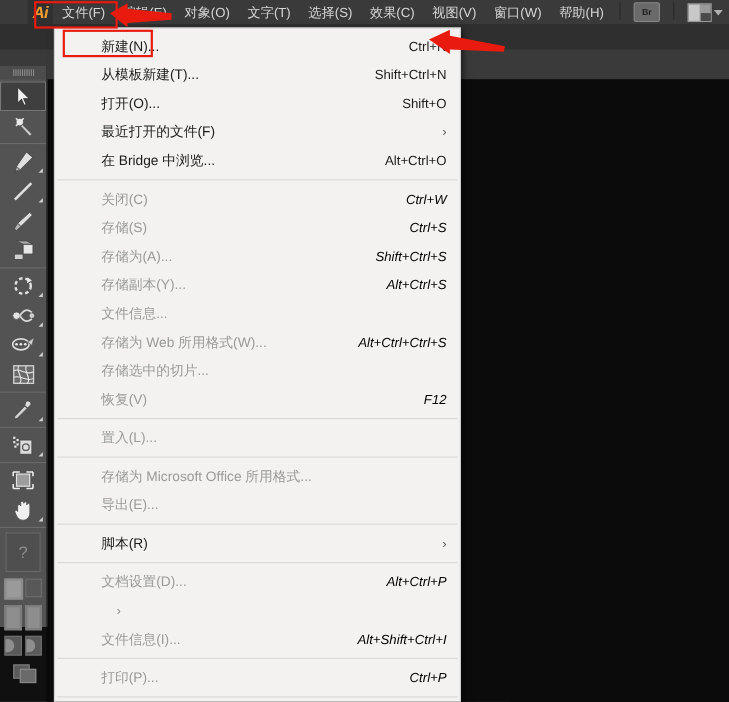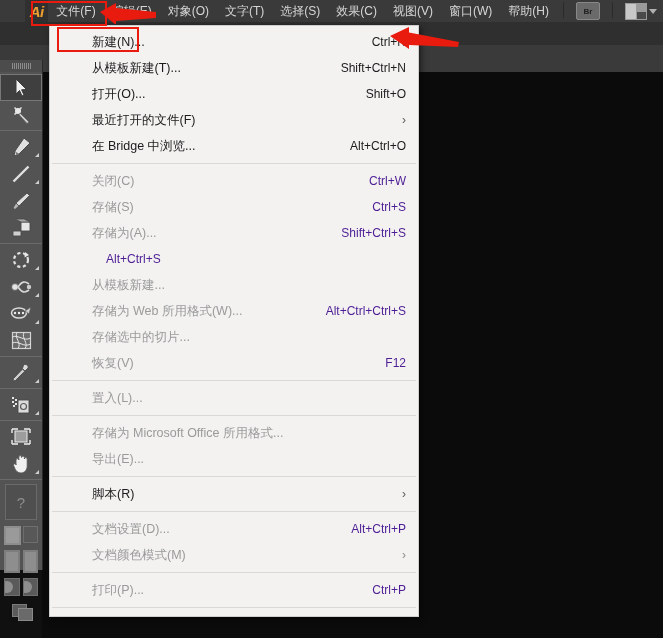--- a/index.html
+++ b/index.html
@@ -119,21 +119,21 @@
   }
   .mrow{
     display:flex;align-items:center;height:26px;padding:0 12px 0 26px;
     color:#b4b4b4;white-space:nowrap;position:relative;margin-left:16px;
   }
   .mrow .lbl{flex:1;}
   .mrow .acc{color:#b4b4b4;font-size:12px;padding-left:14px;}
   .mrow.enabled{color:#1b1b1b;}
   .mrow.enabled .acc{color:#1b1b1b;}
   .mrow.dim{color:#9a9a9a;gap:48px;}
-  .mrow.dim .acc{color:#4c1d95;}
+  .mrow.dim .acc{color:#000000;font-style:italic;}
   .mrow .arr{
     font-size:12px;color:#8b8b8b;padding-left:14px;
   }
   .mrow.enabled .arr{color:#5a5a5a;}
   .msep{height:1px;background:#d9d8d7;margin:4px 2px;}
 
   
   .hl-box{
     position:absolute;border:2px solid #e81b0e;pointer-events:none;
   }
@@ -375,24 +375,25 @@
     </div>
     <div class="mrow dim">
       <span class="lbl">存储(S)</span>
       <span class="acc">Ctrl+S</span>
     </div>
     <div class="mrow dim">
       <span class="lbl">存储为(A)...</span>
       <span class="acc">Shift+Ctrl+S</span>
     </div>
     <div class="mrow dim">
+      <span class="lbl">存储副本(Y)...</span>
       <span class="acc">Alt+Ctrl+S</span>
     </div>
     <div class="mrow dim">
-      <span class="lbl">从模板新建...</span>
+      <span class="lbl">文件信息...</span>
       <span class="acc"></span>
     </div>
     <div class="mrow dim">
       <span class="lbl">存储为 Web 所用格式(W)...</span>
       <span class="acc">Alt+Ctrl+Ctrl+S</span>
     </div>
     <div class="mrow dim">
       <span class="lbl">存储选中的切片...</span>
       <span class="acc"></span>
     </div>
@@ -426,22 +427,25 @@
       <span class="arr">›</span>
     </div>
 
     <div class="msep"></div>
 
     <div class="mrow dim">
       <span class="lbl">文档设置(D)...</span>
       <span class="acc">Alt+Ctrl+P</span>
     </div>
     <div class="mrow dim">
-      <span class="lbl">文档颜色模式(M)</span>
       <span class="arr">›</span>
+    </div>
+    <div class="mrow dim">
+      <span class="lbl">文件信息(I)...</span>
+      <span class="acc">Alt+Shift+Ctrl+I</span>
     </div>
 
     <div class="msep"></div>
 
     <div class="mrow dim">
       <span class="lbl">打印(P)...</span>
       <span class="acc">Ctrl+P</span>
     </div>
 
     <div class="msep"></div>

